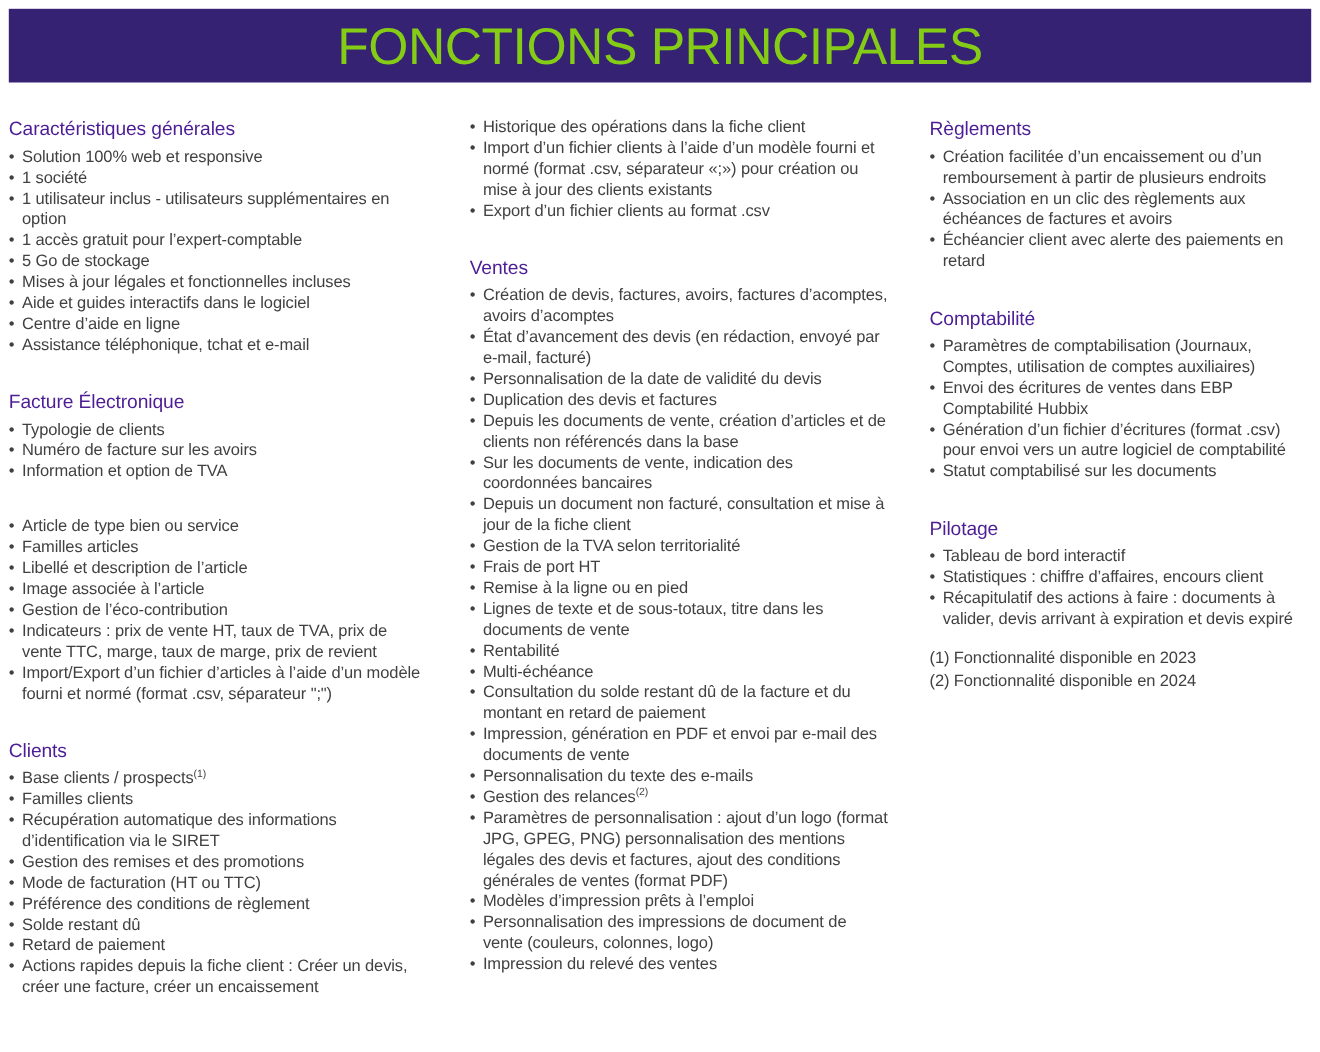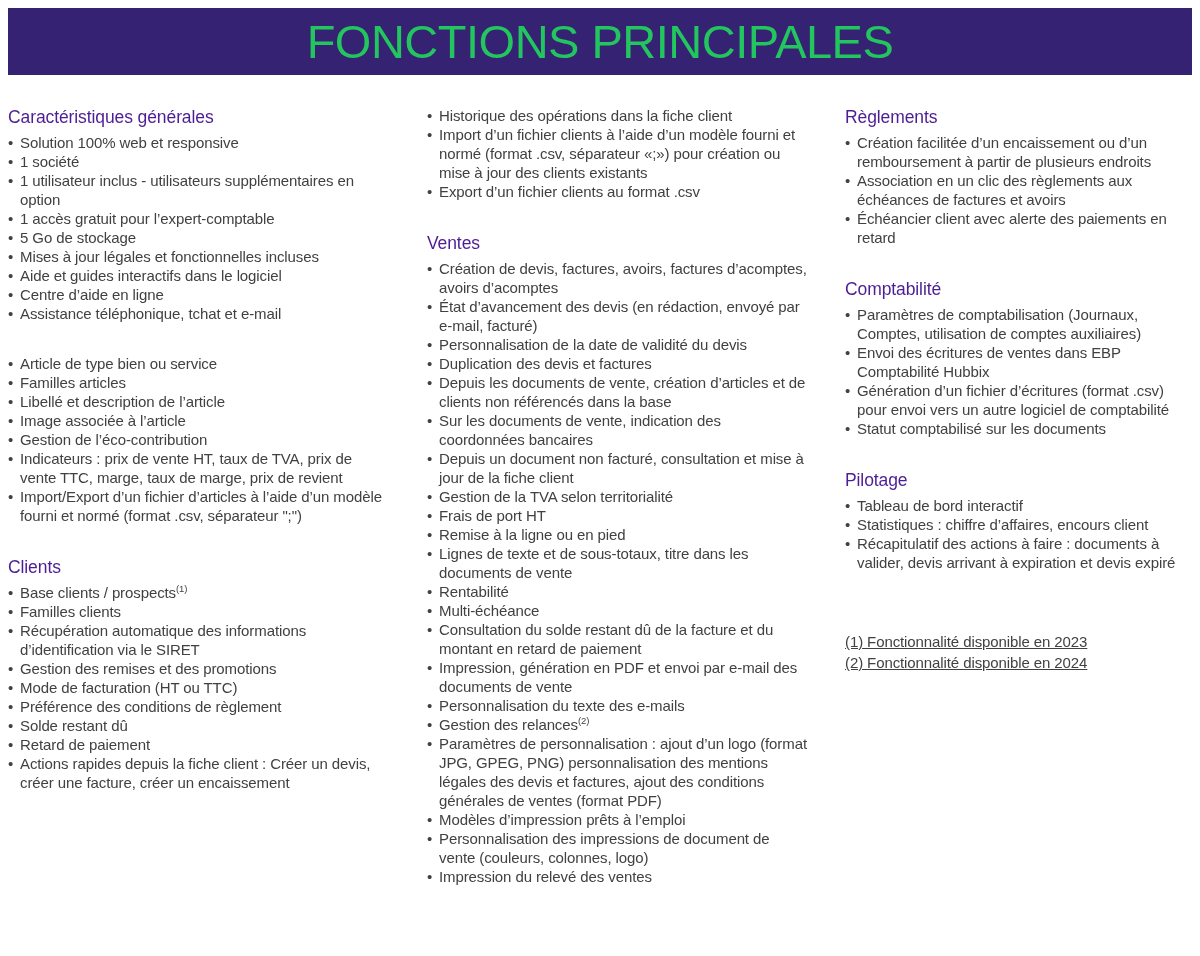--- a/index.html
+++ b/index.html
@@ -22,21 +22,21 @@
     top: 8px;
     width: 1184px;
     height: 67px;
     background: #362272;
     display: flex;
     align-items: center;
     justify-content: center;
   }
   .banner h1 {
     margin: 0;
-    color: #22c55e;
+    color: #84cc16;
     font-size: 47px;
     font-weight: 400;
     letter-spacing: -0.5px;
     line-height: 1;
   }
   .content {
     position: absolute;
     top: 106px;
     left: 0;
     width: 1200px;
@@ -78,22 +78,21 @@
     position: absolute;
     left: 0;
     top: 0;
     color: #414141;
   }
   .feature-item sup {
     font-size: 9.5px;
     line-height: 0;
   }
   .footnotes {
-    margin-top: 59px;
-    text-decoration: underline;
+    margin-top: 16px;
   }
   .footnote {
     margin: 0;
     line-height: 21px;
   }
 </style>
 </head>
 <body>
 
 <div class="page">
@@ -107,20 +106,28 @@
           <ul class="feature-list">
             <li class="feature-item">Solution 100% web et responsive</li>
             <li class="feature-item">1 société</li>
             <li class="feature-item">1 utilisateur inclus - utilisateurs supplémentaires en option</li>
             <li class="feature-item">1 accès gratuit pour l’expert-comptable</li>
             <li class="feature-item">5 Go de stockage</li>
             <li class="feature-item">Mises à jour légales et fonctionnelles incluses</li>
             <li class="feature-item">Aide et guides interactifs dans le logiciel</li>
             <li class="feature-item">Centre d’aide en ligne</li>
             <li class="feature-item">Assistance téléphonique, tchat et e-mail</li>
+          </ul>
+        </section>
+        <section class="section">
+          <h2 class="section-heading">Facture Électronique</h2>
+          <ul class="feature-list">
+            <li class="feature-item">Typologie de clients</li>
+            <li class="feature-item">Numéro de facture sur les avoirs</li>
+            <li class="feature-item">Information et option de TVA</li>
           </ul>
         </section>
         <section class="section">
           <ul class="feature-list">
             <li class="feature-item">Article de type bien ou service</li>
             <li class="feature-item">Familles articles</li>
             <li class="feature-item">Libellé et description de l’article</li>
             <li class="feature-item">Image associée à l’article</li>
             <li class="feature-item">Gestion de l’éco-contribution</li>
             <li class="feature-item">Indicateurs :  prix de vente HT, taux de TVA, prix de vente TTC, marge, taux de marge, prix de revient</li>

